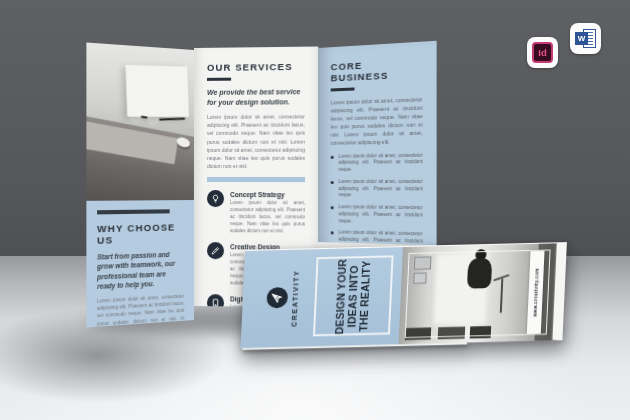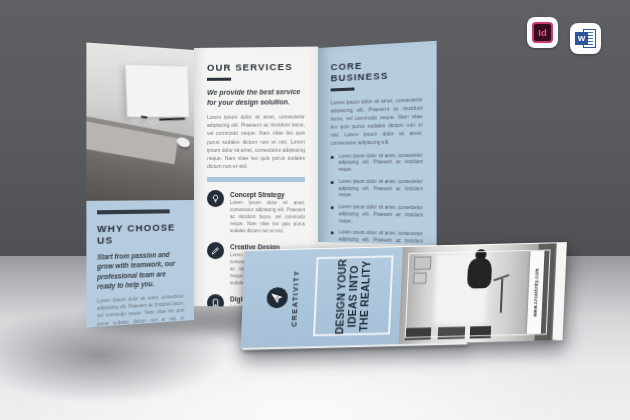--- a/index.html
+++ b/index.html
@@ -121,21 +121,21 @@
     display:flex;align-items:center;justify-content:center;box-shadow:0 0 3px rgba(0,0,0,.25);}
   .url-text{transform:rotate(-90deg);white-space:nowrap;font-size:4.5px;letter-spacing:.4px;
     color:#3c4046;font-weight:bold;}
   .page-edge-right{position:absolute;right:0;top:0;width:12px;height:97px;
     background:linear-gradient(90deg,transparent,#f6f6f4 55%);}
   .page-underside{position:absolute;left:1px;bottom:-3px;width:70%;height:4px;background:#eff0ee;
     transform:skewX(35deg);box-shadow:0 2px 3px rgba(30,33,37,.35);}
   
   .badge{position:absolute;width:31px;height:31px;border-radius:8px;background:#fcfcfc;
     display:flex;align-items:center;justify-content:center;box-shadow:0 1px 3px rgba(0,0,0,.3);}
-  .badge-id{left:527px;top:17px;}
+  .badge-id{left:527px;top:37px;}
   .badge-word{left:570px;top:23px;}
   .id-icon{width:21px;height:21px;border-radius:4px;background:#370b20;border:2px solid #c53b74;
     box-sizing:border-box;color:#e5558d;font-size:9.5px;font-weight:bold;
     display:flex;align-items:center;justify-content:center;}
   .word-icon{width:21px;height:21px;position:relative;}
   .word-page{position:absolute;right:0;top:1px;width:13px;height:19px;background:#fff;
     border:1px solid #35589b;box-sizing:border-box;}
   .word-lines{position:absolute;inset:2px;background:repeating-linear-gradient(180deg,#4a6fae 0 1px,transparent 1px 3px);}
   .word-w{position:absolute;left:0;top:4px;width:13px;height:13px;background:#2d5496;color:#fff;
     font-size:8px;font-weight:bold;display:flex;align-items:center;justify-content:center;}

